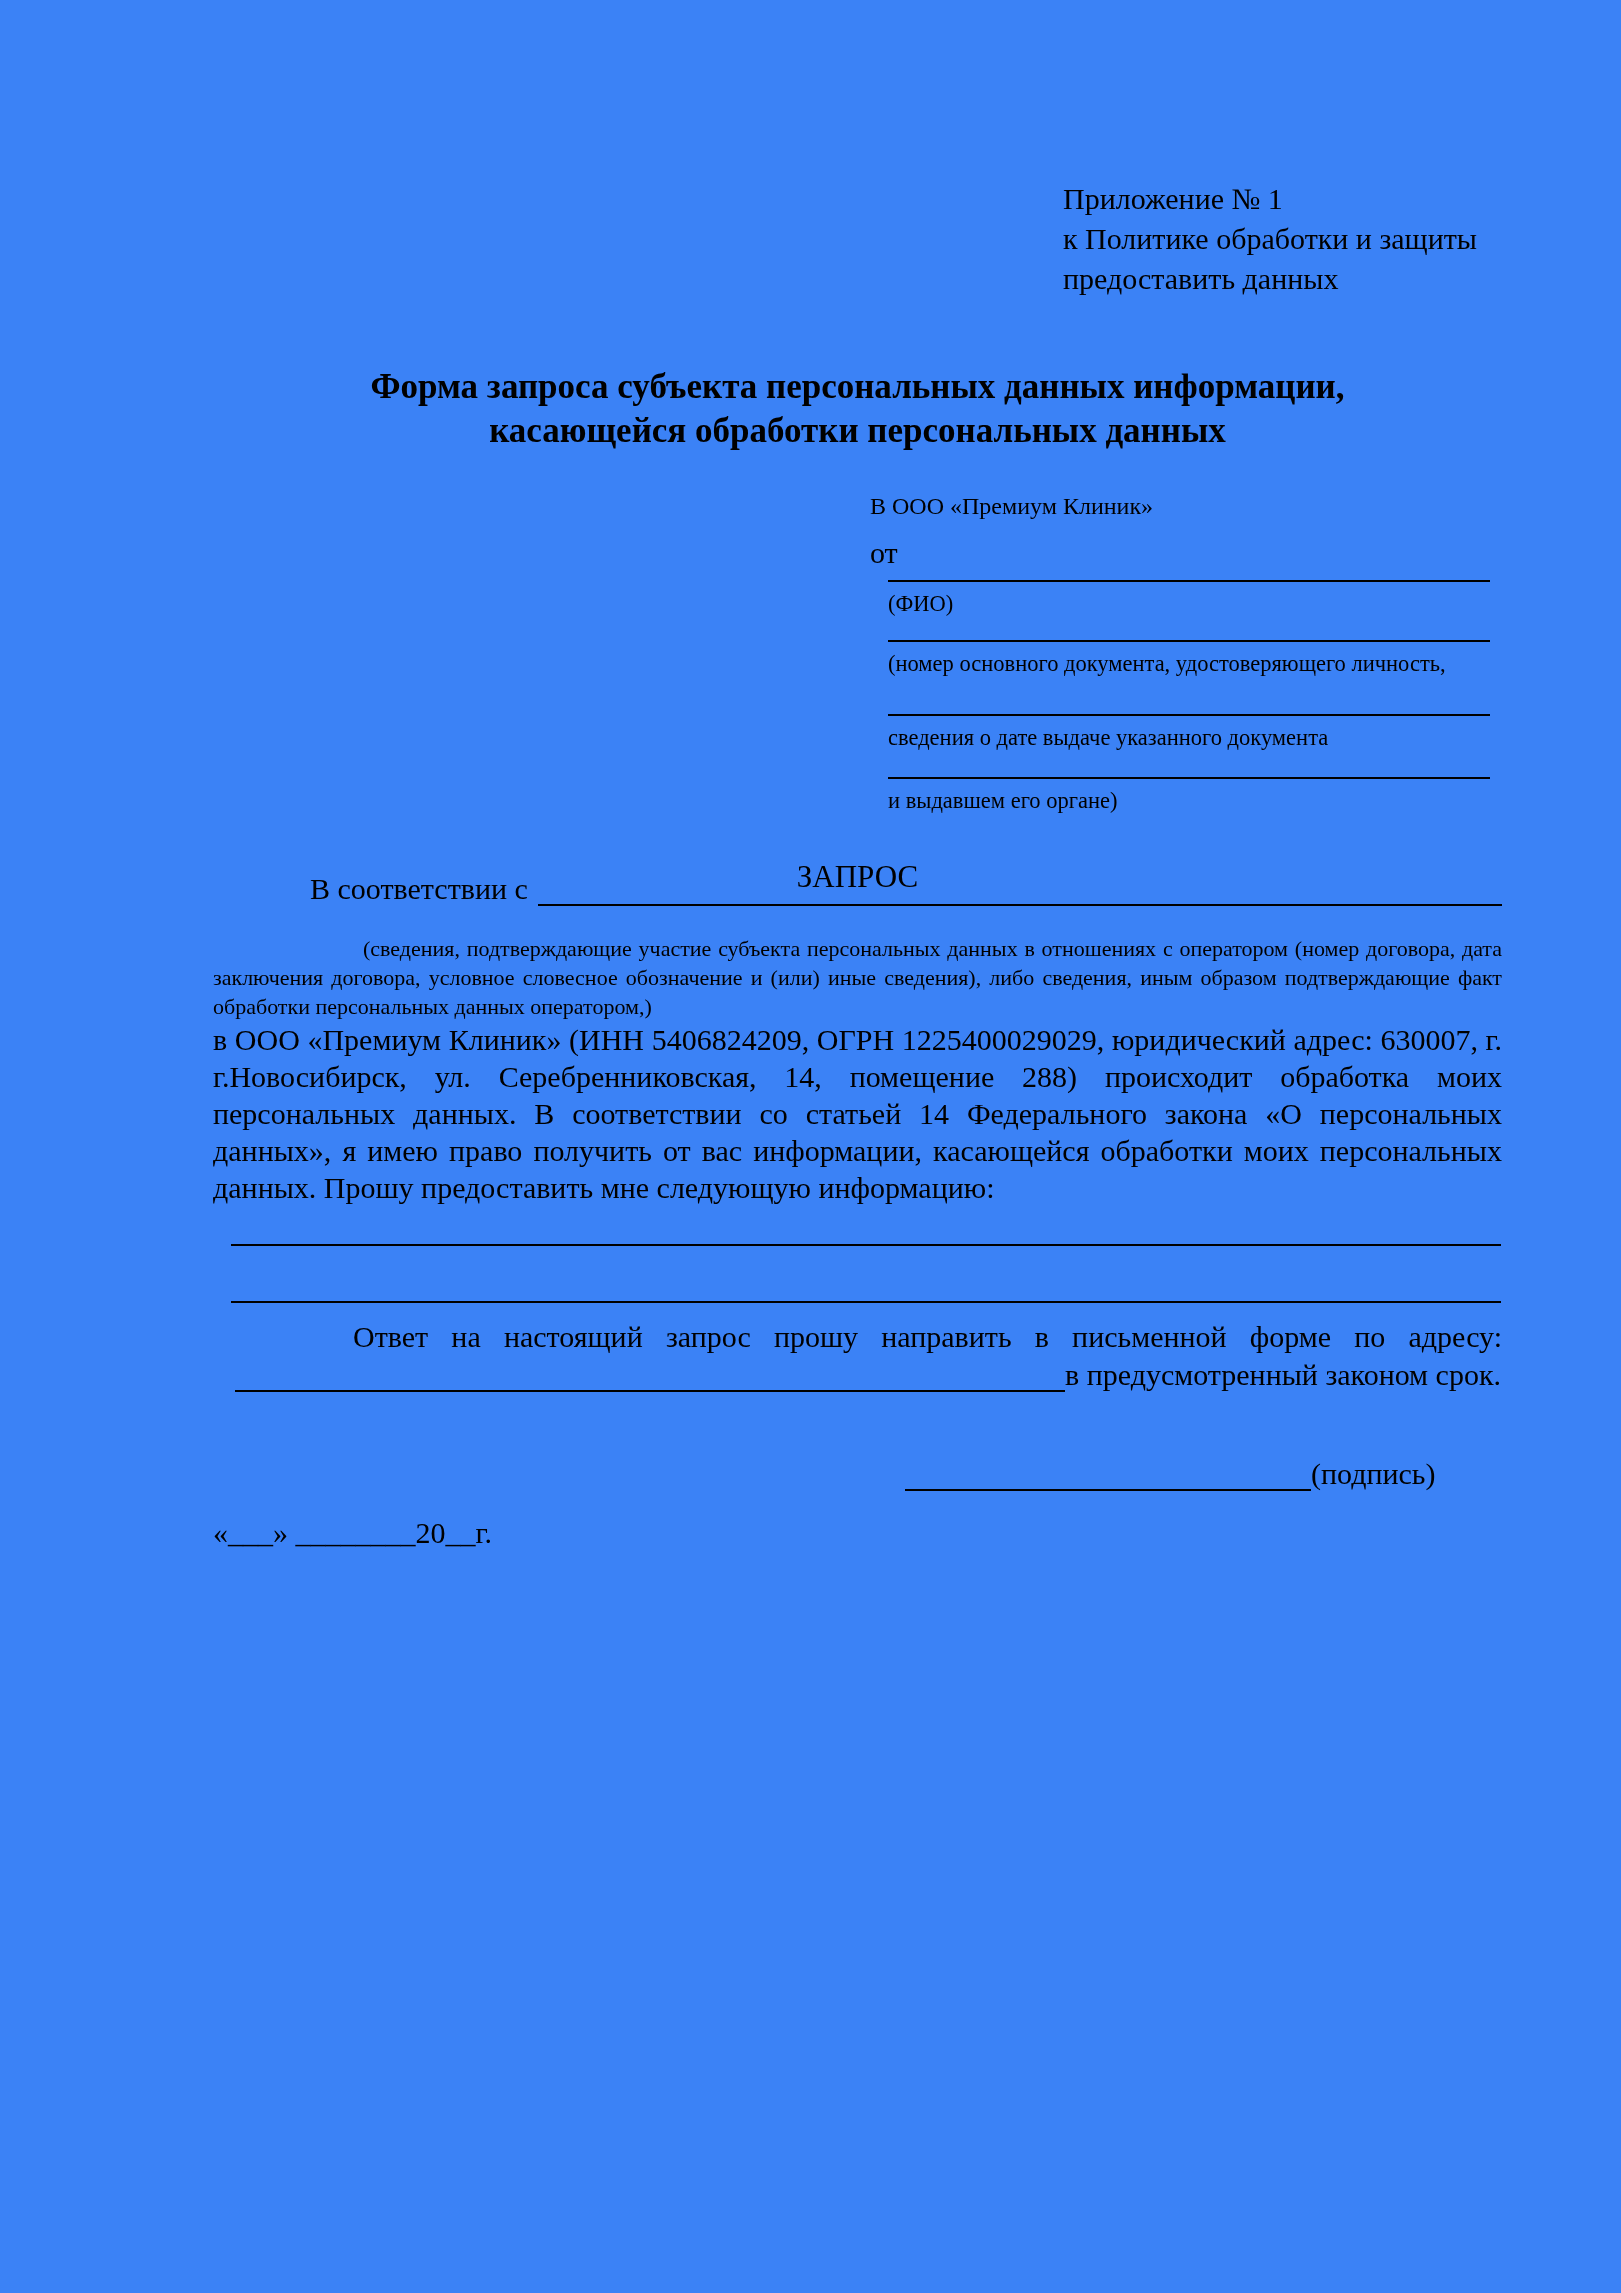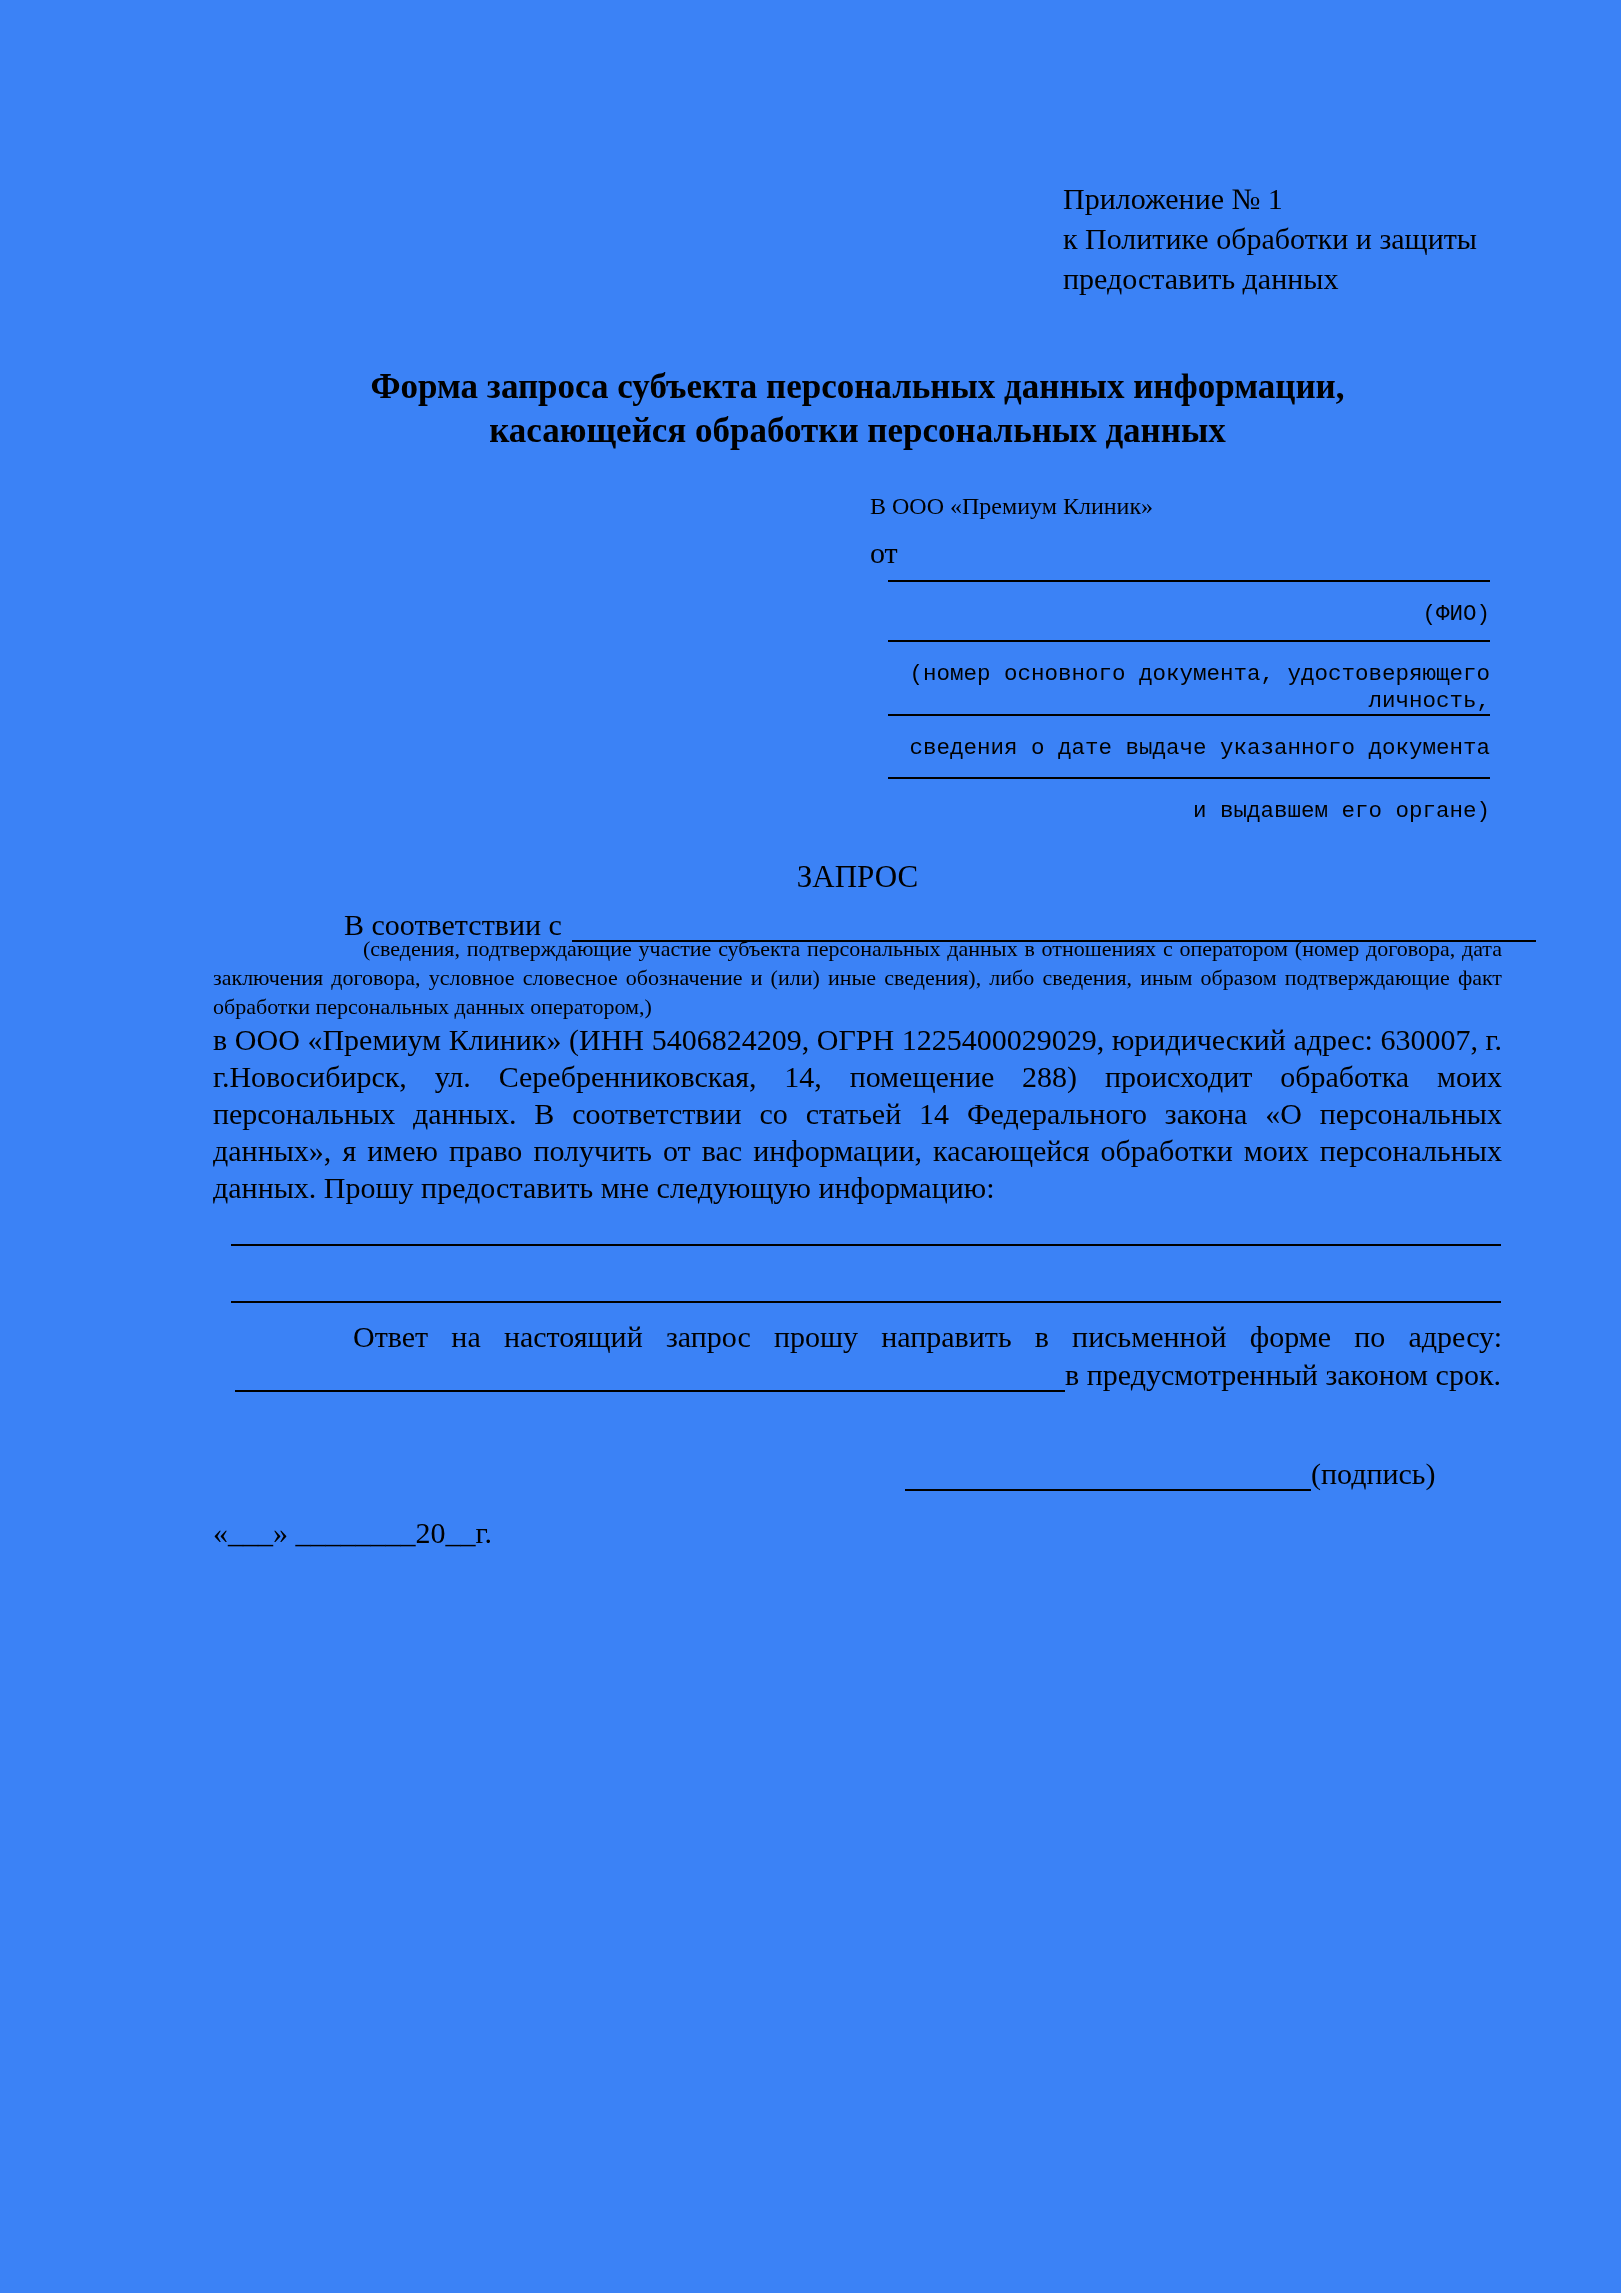--- a/index.html
+++ b/index.html
@@ -14,25 +14,25 @@
   
   .appendix{position:absolute;left:1063px;top:179px;font-size:30px;line-height:40px;}
   
   .doc-title{position:absolute;left:213px;top:365px;width:1289px;text-align:center;
     font-weight:bold;font-size:35px;line-height:44px;}
   
   .addr-to{position:absolute;left:870px;top:493px;font-size:24px;}
   .addr-from{position:absolute;left:870px;top:536px;font-size:30px;}
   .field{position:absolute;left:888px;width:602px;}
   .field .rule{border-top:2.9px solid #000;height:0;}
-  .field .cap{text-align:right;font-size:22.5px;line-height:27.4px;margin-top:19px;font-family:Liberation Mono, monospace;}
+  .field .cap{text-align:left;font-size:22.5px;line-height:27.4px;margin-top:8px;}
   .f1{top:580px;} .f2{top:640px;} .f3{top:714px;} .f4{top:777px;}
   
   .zapros{position:absolute;left:213px;top:859px;width:1289px;text-align:center;font-size:31px;}
-  .accordance{position:absolute;left:310px;top:908px;width:1192px;display:flex;font-size:30px;margin-left:34px;}
+  .accordance{position:absolute;left:310px;top:872px;width:1192px;display:flex;font-size:30px;}
   .accordance .uline{flex:1;margin-left:9.8px;height:32px;border-bottom:2.9px solid #000;}
   .footnote{position:absolute;left:213px;top:934px;width:1289px;font-size:22px;line-height:29px;
     text-align:justify;text-indent:150px;}
   .body-par{position:absolute;left:213px;top:1021px;width:1289px;font-size:30px;line-height:37px;
     text-align:justify;}
   .blank-line{position:absolute;left:231px;width:1270px;border-top:2.9px solid #000;height:0;}
   .bl1{top:1244px;} .bl2{top:1301px;}
   .reply-par{position:absolute;left:213px;top:1318px;width:1289px;font-size:30px;line-height:37px;
     text-align:justify;text-align-last:justify;text-indent:140px;}
   .reply-tail-row{position:absolute;left:235px;top:1358px;width:1266px;display:flex;

